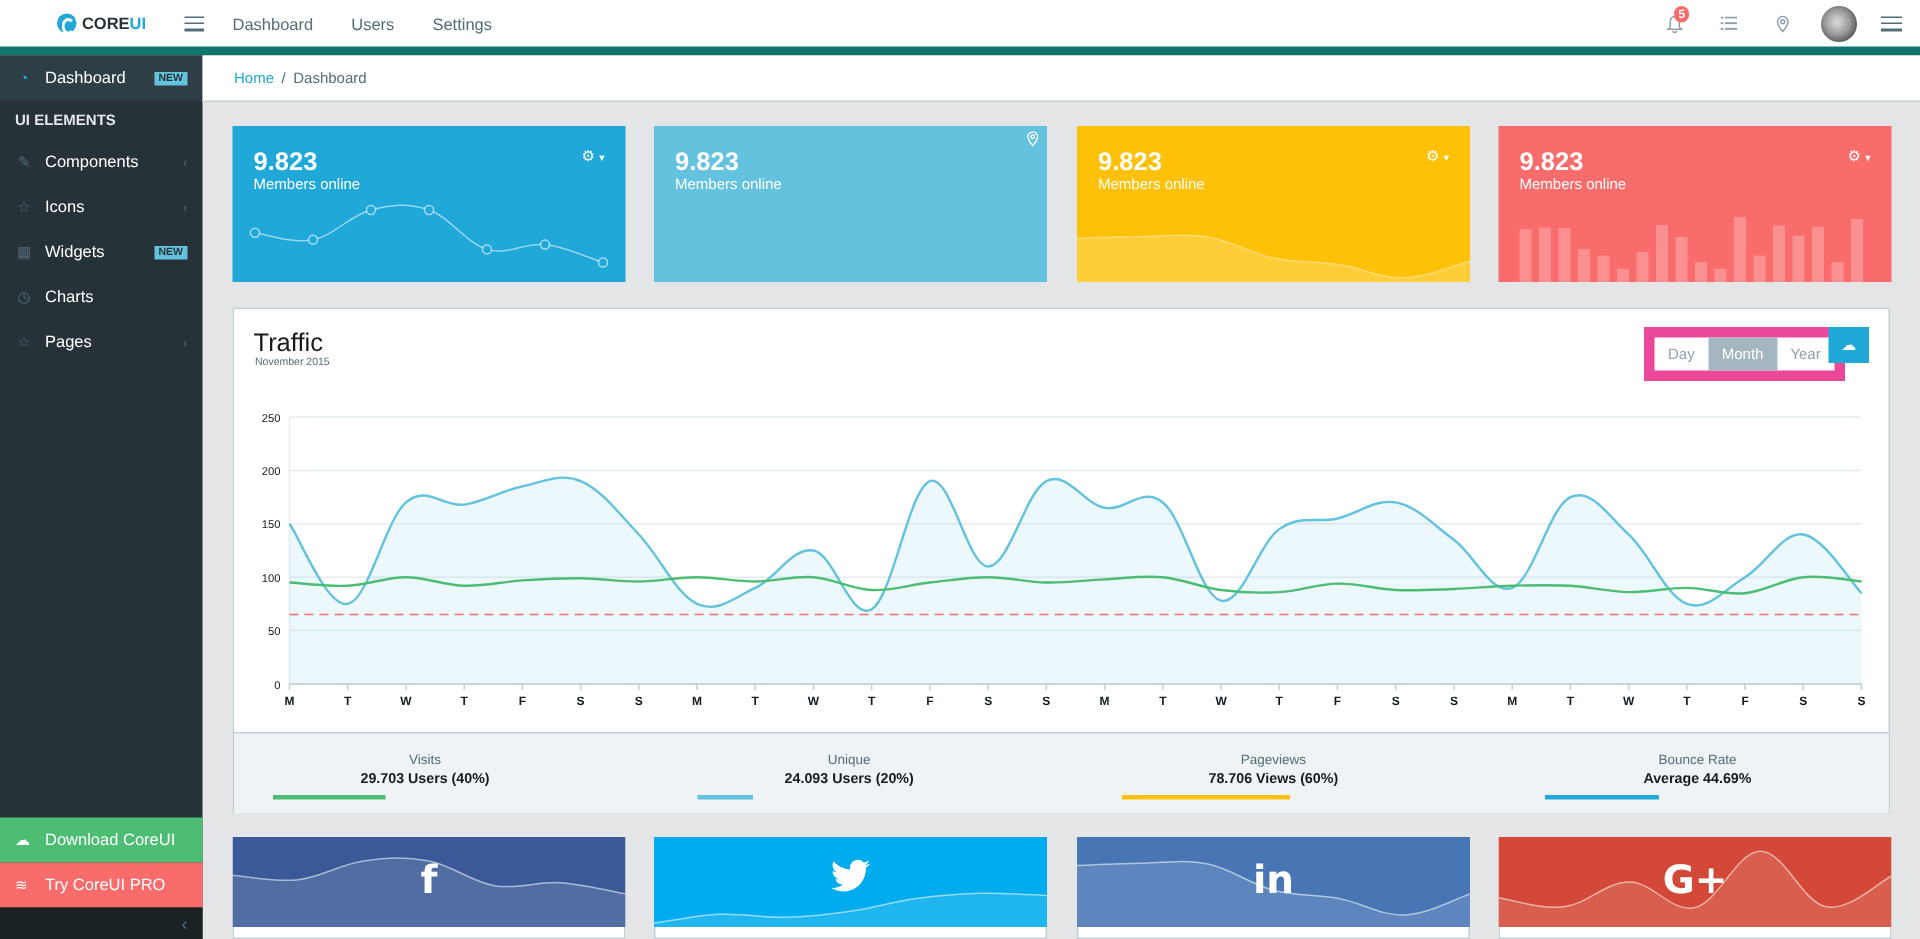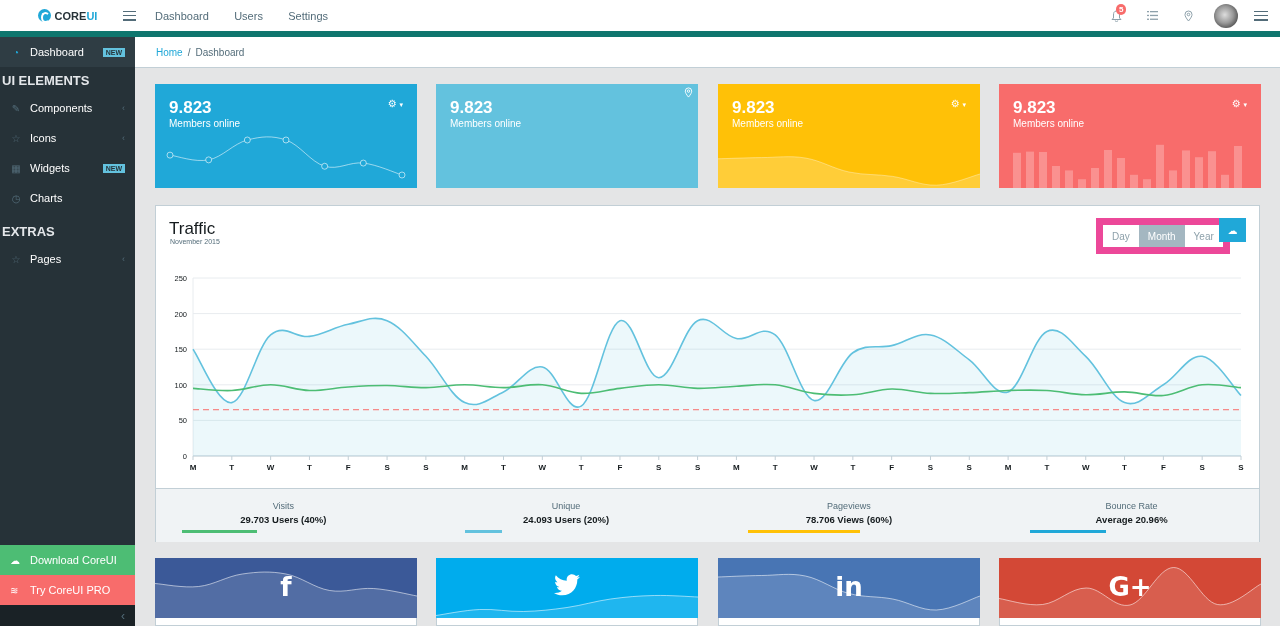--- a/index.html
+++ b/index.html
@@ -24,21 +24,21 @@
 
   
   .sidebar { position: absolute; left: 0; top: 37px; width: 135px; height: 589px; background: #263238; color: #fff; }
   .side-item { display: flex; align-items: center; height: 30px; padding: 0 10px; font-size: 11px; color: #fff; cursor: pointer; }
   .side-item.active { background: #2f3d44; }
   .side-item .ico { width: 12px; margin-right: 8px; color: #536c79; font-size: 10px; text-align: center; }
   .side-item.active .ico { color: #20a8d8; }
   .side-item .lbl { flex: 1; }
   .side-item .chev { color: #536c79; font-size: 9px; }
   .side-item .new { background: #63c2de; color: #263238; font-size: 7px; font-weight: bold; padding: 1px 3px; }
-  .side-title { height: 26px; padding: 0 2px; display: flex; align-items: center; font-size: 13px; font-weight: bold; color: #e4e7ea; }
+  .side-title { height: 26px; padding: 0 10px; display: flex; align-items: center; font-size: 10px; font-weight: bold; color: #e4e7ea; }
   .side-bottom { position: absolute; left: 0; top: 508px; width: 135px; }
   .side-dl { height: 30px; background: #4dbd74; display: flex; align-items: center; padding: 0 10px; font-size: 11px; color: #fff; cursor: pointer; }
   .side-pro { height: 30px; background: #f86c6b; display: flex; align-items: center; padding: 0 10px; font-size: 11px; color: #fff; cursor: pointer; }
   .side-dl .ico, .side-pro .ico { width: 12px; margin-right: 8px; font-size: 10px; }
   .side-min { height: 21px; background: #1a2226; display: flex; justify-content: flex-end; align-items: center; padding-right: 10px; color: #536c79; font-size: 12px; cursor: pointer; }
 
   
   .breadcrumb { position: absolute; left: 135px; top: 37px; width: 1145px; height: 31px; background: #fff; border-bottom: 1px solid #c2cfd6; display: flex; align-items: center; padding-left: 21px; font-size: 10px; color: #536c79; }
   .breadcrumb a { color: #20a8d8; text-decoration: none; }
   .breadcrumb .sep { margin: 0 5px; color: #536c79; }
@@ -144,21 +144,20 @@
   </div>
   <div class="side-item">
     <span class="ico">▦</span>
     <span class="lbl">Widgets</span>
     <span class="new">NEW</span>
   </div>
   <div class="side-item">
     <span class="ico">◷</span>
     <span class="lbl">Charts</span>
   </div>
-  <div class="side-title" style="margin-top:5px">EXTRAS</div>
   <div class="side-item">
     <span class="ico">☆</span>
     <span class="lbl">Pages</span>
     <span class="chev">‹</span>
   </div>
   <div class="side-bottom">
     <div class="side-dl">
       <span class="ico">☁</span>
       <span>Download CoreUI</span>
     </div>
@@ -345,21 +344,21 @@
         <div class="sv">24.093 Users (20%)</div>
         <div class="bar" style="background: rgb(99, 194, 222); width: 37.6px;"></div>
       </div>
     <div class="stat">
         <div class="sl">Pageviews</div>
         <div class="sv">78.706 Views (60%)</div>
         <div class="bar" style="background: rgb(255, 193, 7); width: 112.8px;"></div>
       </div>
     <div class="stat">
         <div class="sl">Bounce Rate</div>
-        <div class="sv">Average 20.96%</div>
+        <div class="sv">Average 44.69%</div>
         <div class="bar" style="background: rgb(32, 168, 216); width: 75.482px;"></div>
       </div>
   </div>
 </div>
 
 <div class="social" id="soc0" style="left:155px;">
   <div class="top" style="background: rgb(59, 89, 152);"></div>
   <svg width="262" height="60">
       <path d="M0,25.5 C7.859999999999999,26.04 27.946666666666665,30.21 43.666666666666664,28.5 C59.38666666666666,26.79 71.61333333333333,18.25 87.33333333333333,16 C103.05333333333333,13.75 115.28,13.030000000000001 131,16 C146.72,18.97 158.94666666666666,29.89 174.66666666666666,32.5 C190.38666666666666,35.11 202.61333333333334,29.509999999999998 218.33333333333334,30.499999999999996 C234.05333333333334,31.489999999999995 254.14000000000001,36.65 262,38 L262,60 L0,60 Z" fill="rgba(255,255,255,0.12)"></path>
       <path d="M0,25.5 C7.859999999999999,26.04 27.946666666666665,30.21 43.666666666666664,28.5 C59.38666666666666,26.79 71.61333333333333,18.25 87.33333333333333,16 C103.05333333333333,13.75 115.28,13.030000000000001 131,16 C146.72,18.97 158.94666666666666,29.89 174.66666666666666,32.5 C190.38666666666666,35.11 202.61333333333334,29.509999999999998 218.33333333333334,30.499999999999996 C234.05333333333334,31.489999999999995 254.14000000000001,36.65 262,38" fill="none" stroke="rgba(255,255,255,0.55)" stroke-width="1"></path>

